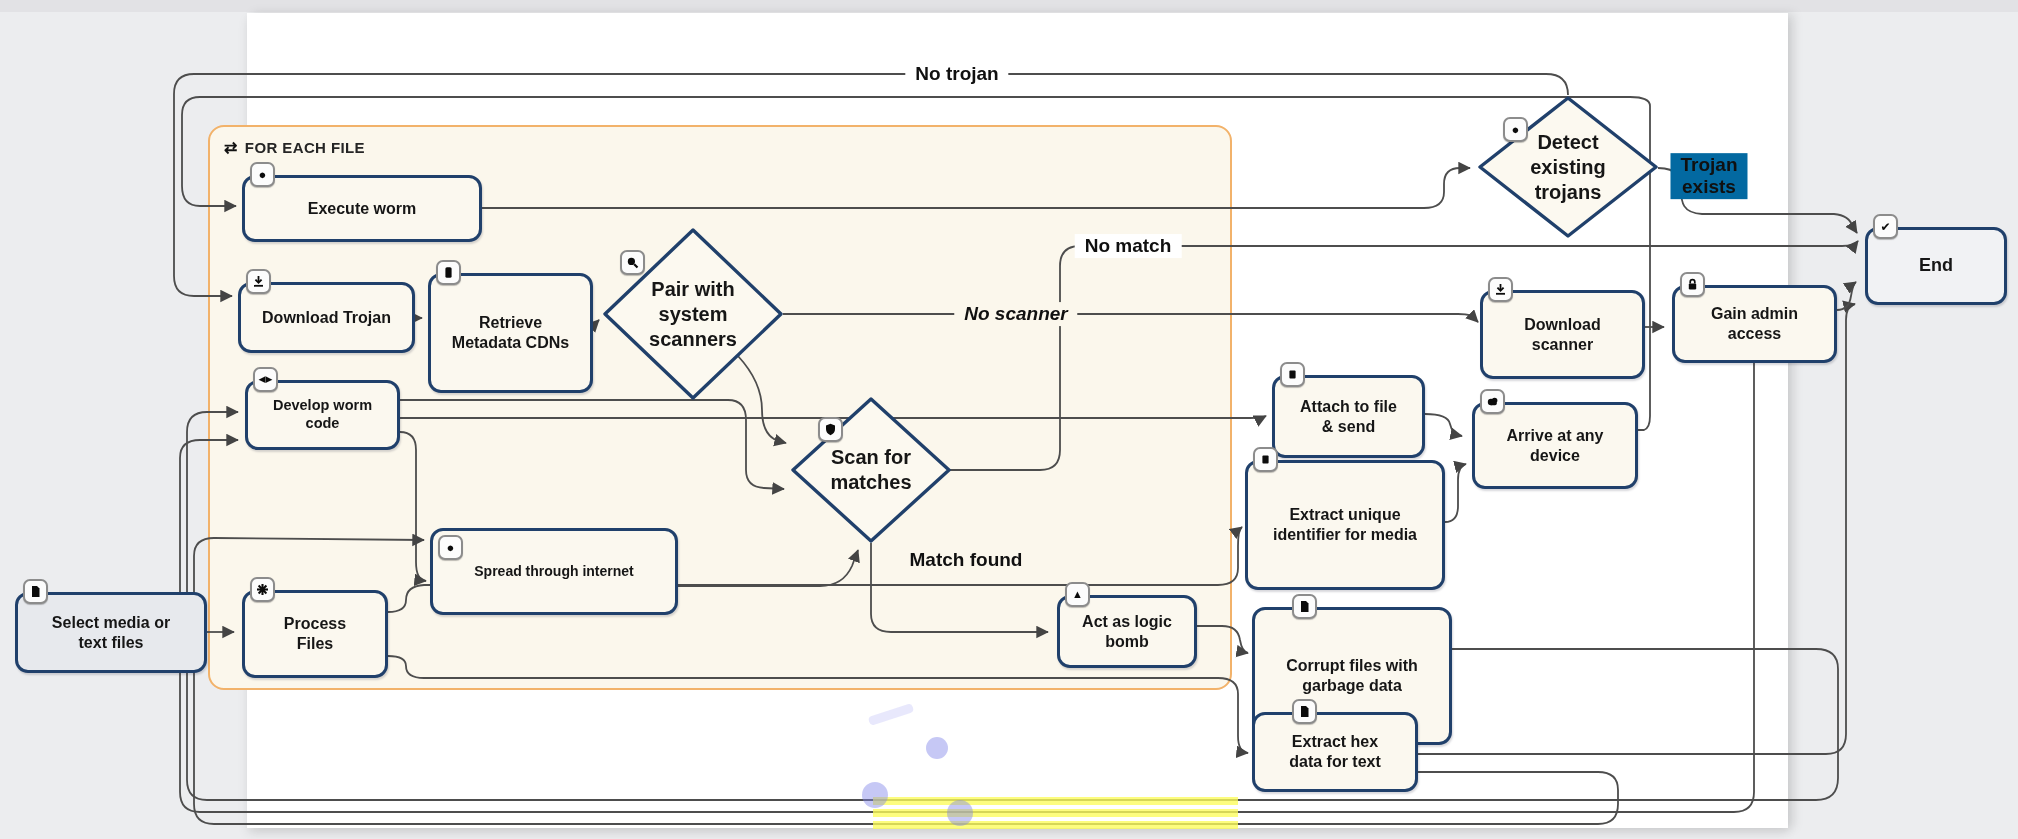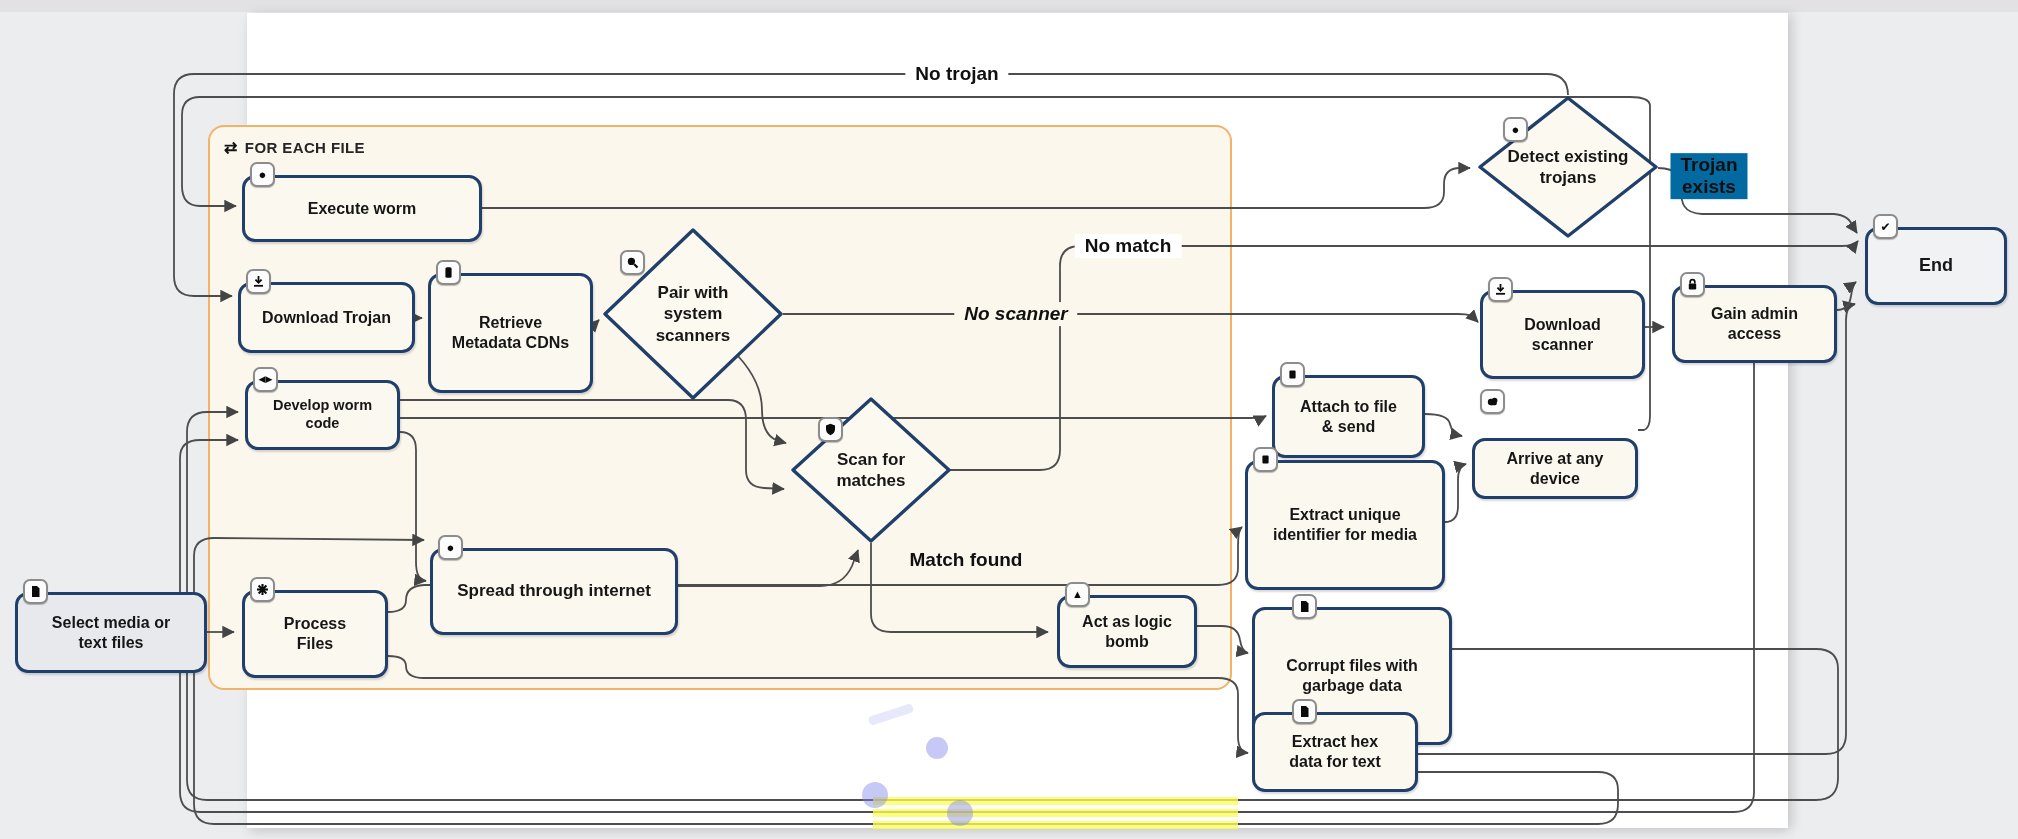--- a/index.html
+++ b/index.html
@@ -27,21 +27,21 @@
     position:absolute;z-index:4;box-sizing:border-box;
     border:3px solid #20406b;border-radius:13px;background:#fbf8ef;
     display:flex;align-items:center;justify-content:center;text-align:center;
     font-size:16px;font-weight:700;color:#161616;line-height:1.22;padding:4px 20px;
     box-shadow:1px 2px 2px rgba(40,40,60,.18);
   }
   .node.gray{background:#e7e9ed;}
   .node.end{background:#f1f2f4;font-size:18px;}
   .diamond{
     position:absolute;z-index:4;display:flex;align-items:center;justify-content:center;
-    text-align:center;font-size:17px;font-weight:700;color:#161616;line-height:1.25;
+    text-align:center;font-size:20px;font-weight:700;color:#161616;line-height:1.25;
   }
   .diamond svg{position:absolute;left:0;top:0;}
   .diamond .dtext{position:relative;z-index:2;max-width:70%;}
   .badge{
     position:absolute;z-index:6;width:25px;height:25px;border-radius:7px;
     background:#fcfcfc;border:2px solid #8c8c8c;box-sizing:border-box;
     display:flex;align-items:center;justify-content:center;color:#0b0b0b;
     box-shadow:0 1px 1px rgba(0,0,0,.25);
   }
   .badge .g{font-size:13px;line-height:1;}
@@ -167,21 +167,21 @@
         <circle cx="5.4" cy="5.4" r="3.6" fill="#0b0b0b"></circle>
         <path d="M8.2,8.2 L11.5,11.5" stroke="#0b0b0b" stroke-width="2.2"></path>
       </svg>
     </div>
     <div class="node" style="left: 245px; top: 380px; width: 155px; height: 70px; font-size: 14.5px;">
       <span>Develop worm code</span>
     </div>
     <div class="badge" style="left: 253px; top: 367px;">
       <span class="g" style="font-size:9px;letter-spacing:0px;">◀▶</span>
     </div>
-    <div class="node" style="left: 430px; top: 548px; width: 248px; height: 87px; font-size: 17px;">
+    <div class="node" style="left: 430px; top: 528px; width: 248px; height: 87px; font-size: 14px;">
       <span>Spread through internet</span>
     </div>
     <div class="badge" style="left: 438px; top: 535px;">
       <span class="g">●</span>
     </div>
     <div class="node gray" style="left: 15px; top: 592px; width: 192px; height: 81px; text-align: center;">
       <span>Select media or text files</span>
     </div>
     <div class="badge" style="left: 23px; top: 579px;">
       <svg width="13" height="13" viewBox="0 0 13 13">
@@ -220,21 +220,21 @@
       <span class="g" style="font-size:11px;">▲</span>
     </div>
     <div class="node" style="left: 1272px; top: 375px; width: 153px; height: 83px;">
       <span>Attach to file &amp; send</span>
     </div>
     <div class="badge" style="left: 1280px; top: 362px;">
       <svg width="13" height="13" viewBox="0 0 13 13">
         <rect x="3.4" y="2.6" width="6.2" height="7.8" rx="1" fill="#0b0b0b"></rect>
       </svg>
     </div>
-    <div class="node" style="left: 1472px; top: 402px; width: 166px; height: 61px; margin-top: 36px;">
+    <div class="node" style="left: 1472px; top: 402px; width: 166px; height: 87px;">
       <span>Arrive at any device</span>
     </div>
     <div class="badge" style="left: 1480px; top: 389px;">
       <svg width="14" height="13" viewBox="0 0 14 13">
         <circle cx="5" cy="7" r="3.2" fill="#0b0b0b"></circle>
         <circle cx="8.6" cy="5.6" r="2.8" fill="#0b0b0b"></circle>
         <rect x="3.4" y="6.4" width="7.4" height="3.8" rx="1.8" fill="#0b0b0b"></rect>
       </svg>
     </div>
     <div class="node" style="left: 1245px; top: 460px; width: 200px; height: 130px;">

